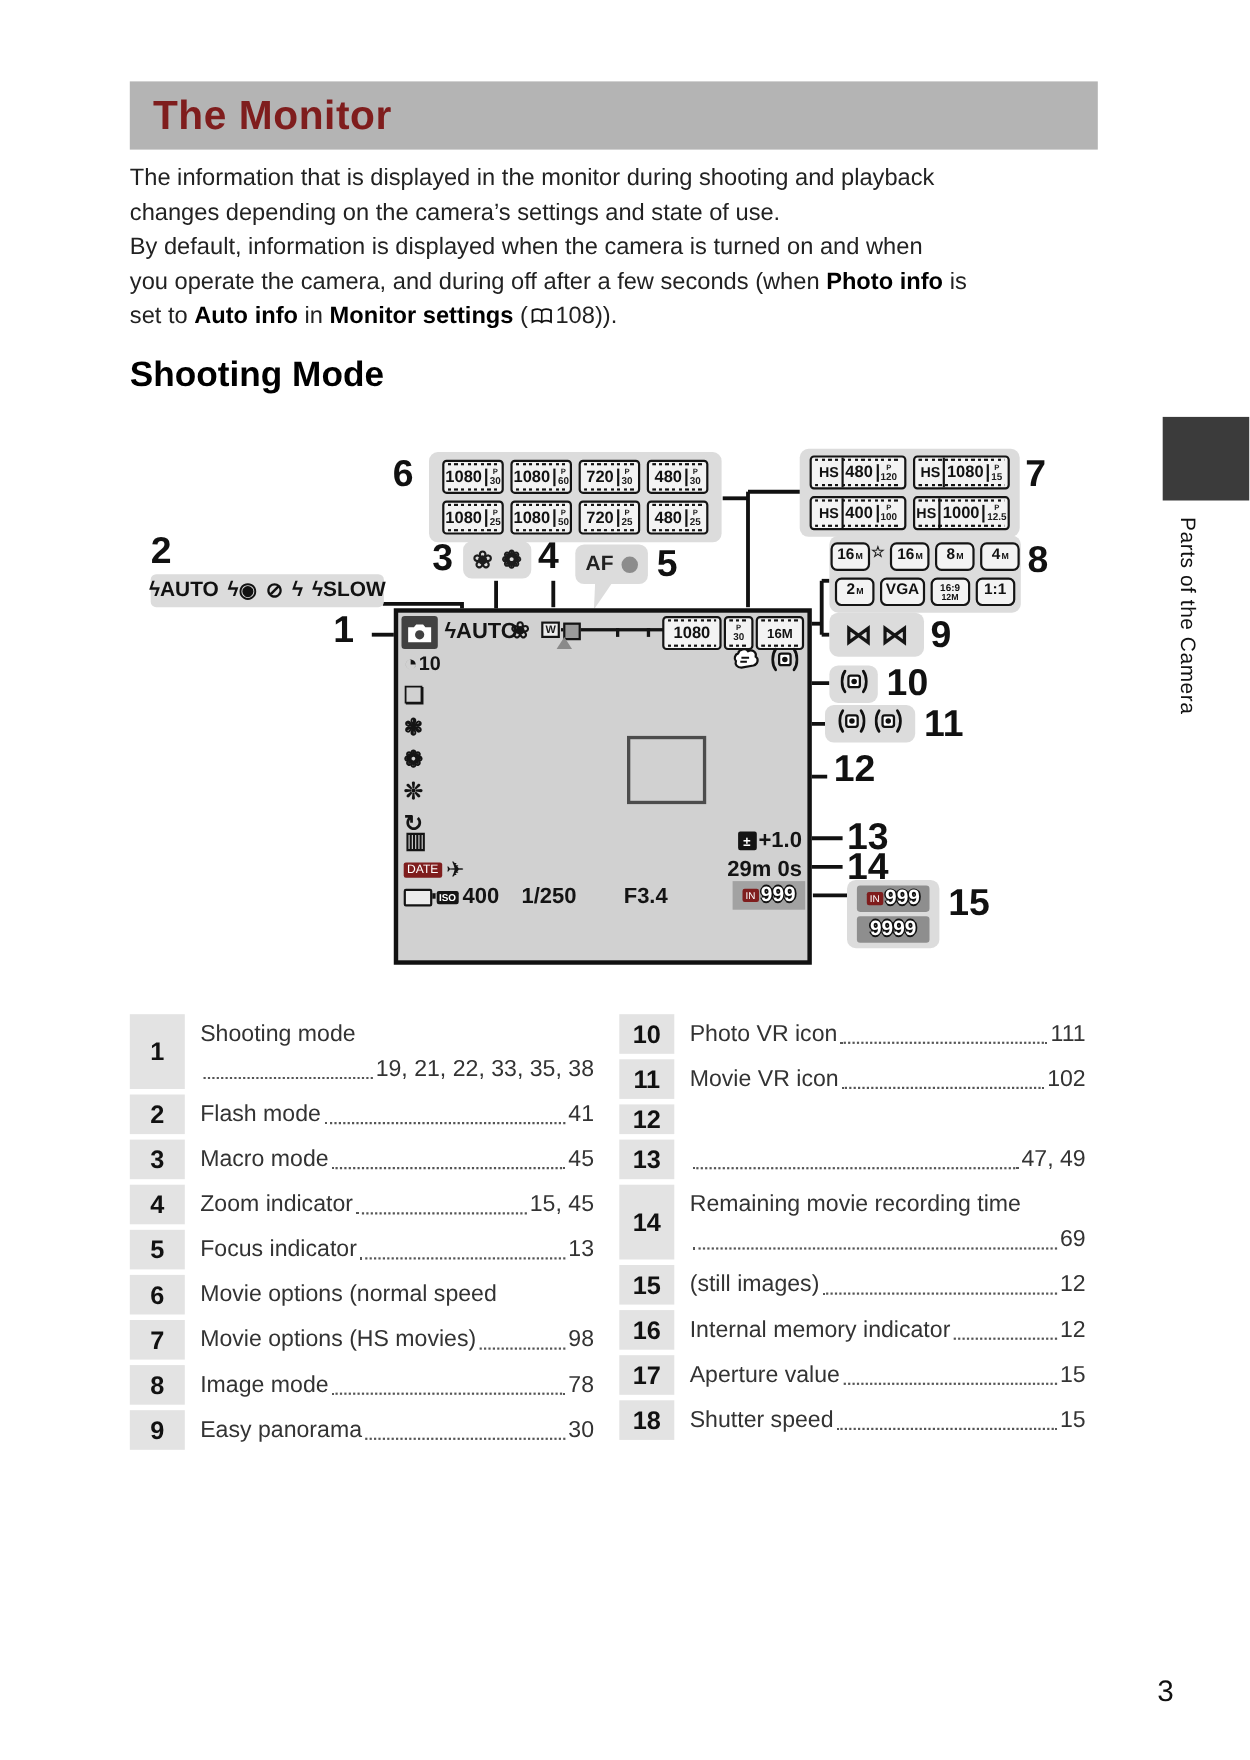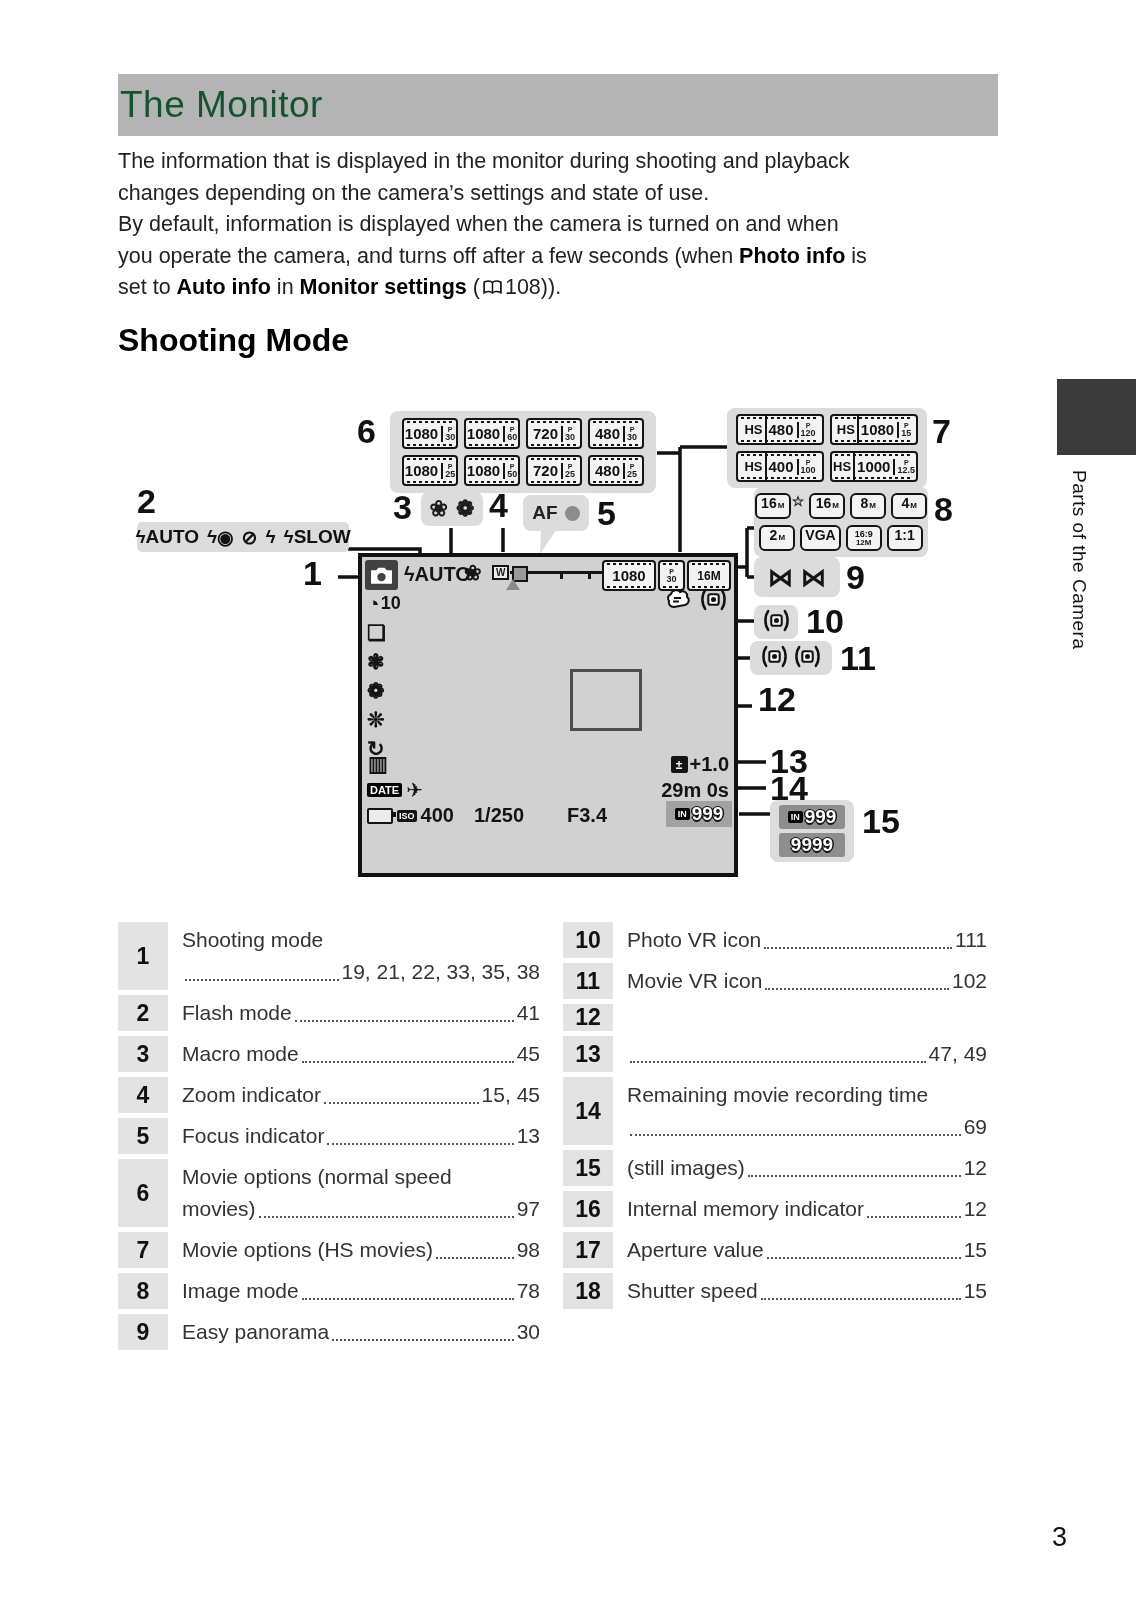--- a/index.html
+++ b/index.html
@@ -2,21 +2,21 @@
 <html><head>
 <meta charset="utf-8">
 <style>
   html,body{margin:0;padding:0;background:#fff;}
   #page{position:relative;width:1136px;height:1600px;background:#fff;overflow:hidden;
         font-family:"Liberation Sans",sans-serif;color:#1c1c1c;}
 
   
   .title-bar{position:absolute;left:118px;top:74px;width:880px;height:62px;background:#b4b4b4;
              display:flex;align-items:center;}
-  .title-bar h1{margin:0 0 0 2px;font-size:37px;font-weight:normal;color:#14532d;letter-spacing:0.5px;}
+  .title-bar h1{margin:0 0 0 21px;font-size:37px;font-weight:bold;color:#7f1d1d;letter-spacing:0.5px;}
 
   
   #intro{position:absolute;left:118px;top:146px;width:890px;font-size:21.5px;line-height:31.5px;color:#222;}
   #intro b{color:#000;}
   .book-ico{display:inline-block;vertical-align:-2px;margin:0 2px;}
 
   
   .section-title{position:absolute;left:118px;top:322px;font-size:32px;font-weight:bold;color:#000;}
 
   
@@ -83,21 +83,21 @@
   .t1{right:42px;} .t2{right:14px;}
   .zpointer{position:absolute;left:14px;top:14px;width:0;height:0;border-left:7px solid transparent;
             border-right:7px solid transparent;border-bottom:11px solid #8a8a8a;}
   .topchips{position:absolute;right:3px;top:3px;display:flex;gap:2px;align-items:flex-start;}
   .vr-row{position:absolute;right:8px;top:31px;display:flex;gap:9px;}
   .lstrip{position:absolute;left:5px;top:32px;display:flex;flex-direction:column;}
   .lstrip .li{height:29px;font-size:21px;color:#141414;display:flex;align-items:center;font-weight:bold;}
   .li .tnum10{font-size:18px;font-weight:bold;margin-left:1px;}
   .skin-ico{position:absolute;left:6px;top:195px;font-size:21px;font-weight:bold;color:#141414;}
   .date-row{position:absolute;left:5px;top:221px;display:flex;align-items:center;gap:4px;}
-  .blk-badge{background:#000000;color:#fff;font-size:11px;font-weight:bold;padding:1px 3px;border-radius:2px;}
+  .blk-badge{background:#7f1d1d;color:#fff;font-size:11px;font-weight:normal;padding:1px 3px;border-radius:2px;}
   .plane{font-size:20px;color:#141414;}
   .btm-left{position:absolute;left:5px;top:247px;display:flex;align-items:center;gap:4px;}
   .battery{width:22px;height:12px;border:2px solid #141414;border-radius:2px;position:relative;background:#ececec;}
   .battery::after{content:"";position:absolute;right:-5px;top:2px;width:3px;height:5px;background:#141414;}
   .iso-badge{background:#141414;color:#fff;font-size:9px;font-weight:bold;padding:1px 2px;border-radius:2px;}
   .iso-val,.shutter-osd,.aperture-osd{font-size:20px;font-weight:bold;color:#141414;}
   .shutter-osd{position:absolute;left:112px;top:247px;}
   .aperture-osd{position:absolute;left:205px;top:247px;}
   .in-chip{position:absolute;right:2px;top:244px;width:66px;height:26px;background:#a2a2a2;
            display:flex;align-items:center;justify-content:center;gap:2px;}
@@ -139,21 +139,21 @@
 <div id="page">
 
   <div class="title-bar">
     <h1>The Monitor</h1>
   </div>
 
   <div id="intro">
       <div><span>The information that is displayed in the monitor during shooting and playback</span></div>
       <div><span>changes depending on the camera’s settings and state of use.</span></div>
       <div><span>By default, information is displayed when the camera is turned on and when</span></div>
-      <div><span>you operate the camera, and turns off after a few seconds (when </span><b>Photo info</b><span> is</span></div>
+      <div><span>you operate the camera, and during off after a few seconds (when </span><b>Photo info</b><span> is</span></div>
       <div><span>set to </span><b>Auto info</b><span> in </span><b>Monitor settings</b><span> (</span><span class="book-ico"><svg width="21" height="16" viewBox="0 0 20 15">
             <path d="M2,2 C5,0.5 8,0.5 10,2.2 C12,0.5 15,0.5 18,2 L18,12 C15,10.5 12,10.5 10,12.2 C8,10.5 5,10.5 2,12 Z" fill="#fff" stroke="#111" stroke-width="1.6"></path>
             <line x1="10" y1="2.2" x2="10" y2="12.2" stroke="#111" stroke-width="1.4"></line>
           </svg></span><span>108)).</span></div>
     </div>
 
   <div class="section-title">Shooting Mode</div>
 
   <div class="side-tab"></div>
   <div class="side-label">Parts of the Camera</div>
@@ -556,25 +556,20 @@
             <span class="ttail">Focus indicator</span>
             <span class="leader"></span>
             <span class="tpages">13</span>
           </div>
         </div>
       </div>
       <div class="trow">
         <div class="tnum">6</div>
         <div class="tcontent">
           <div class="tline">Movie options (normal speed</div>
-          <div class="tline tfinal">
-            <span class="ttail">movies)</span>
-            <span class="leader"></span>
-            <span class="tpages">97</span>
-          </div>
         </div>
       </div>
       <div class="trow">
         <div class="tnum">7</div>
         <div class="tcontent">
           <div class="tline tfinal">
             <span class="ttail">Movie options (HS movies)</span>
             <span class="leader"></span>
             <span class="tpages">98</span>
           </div>

